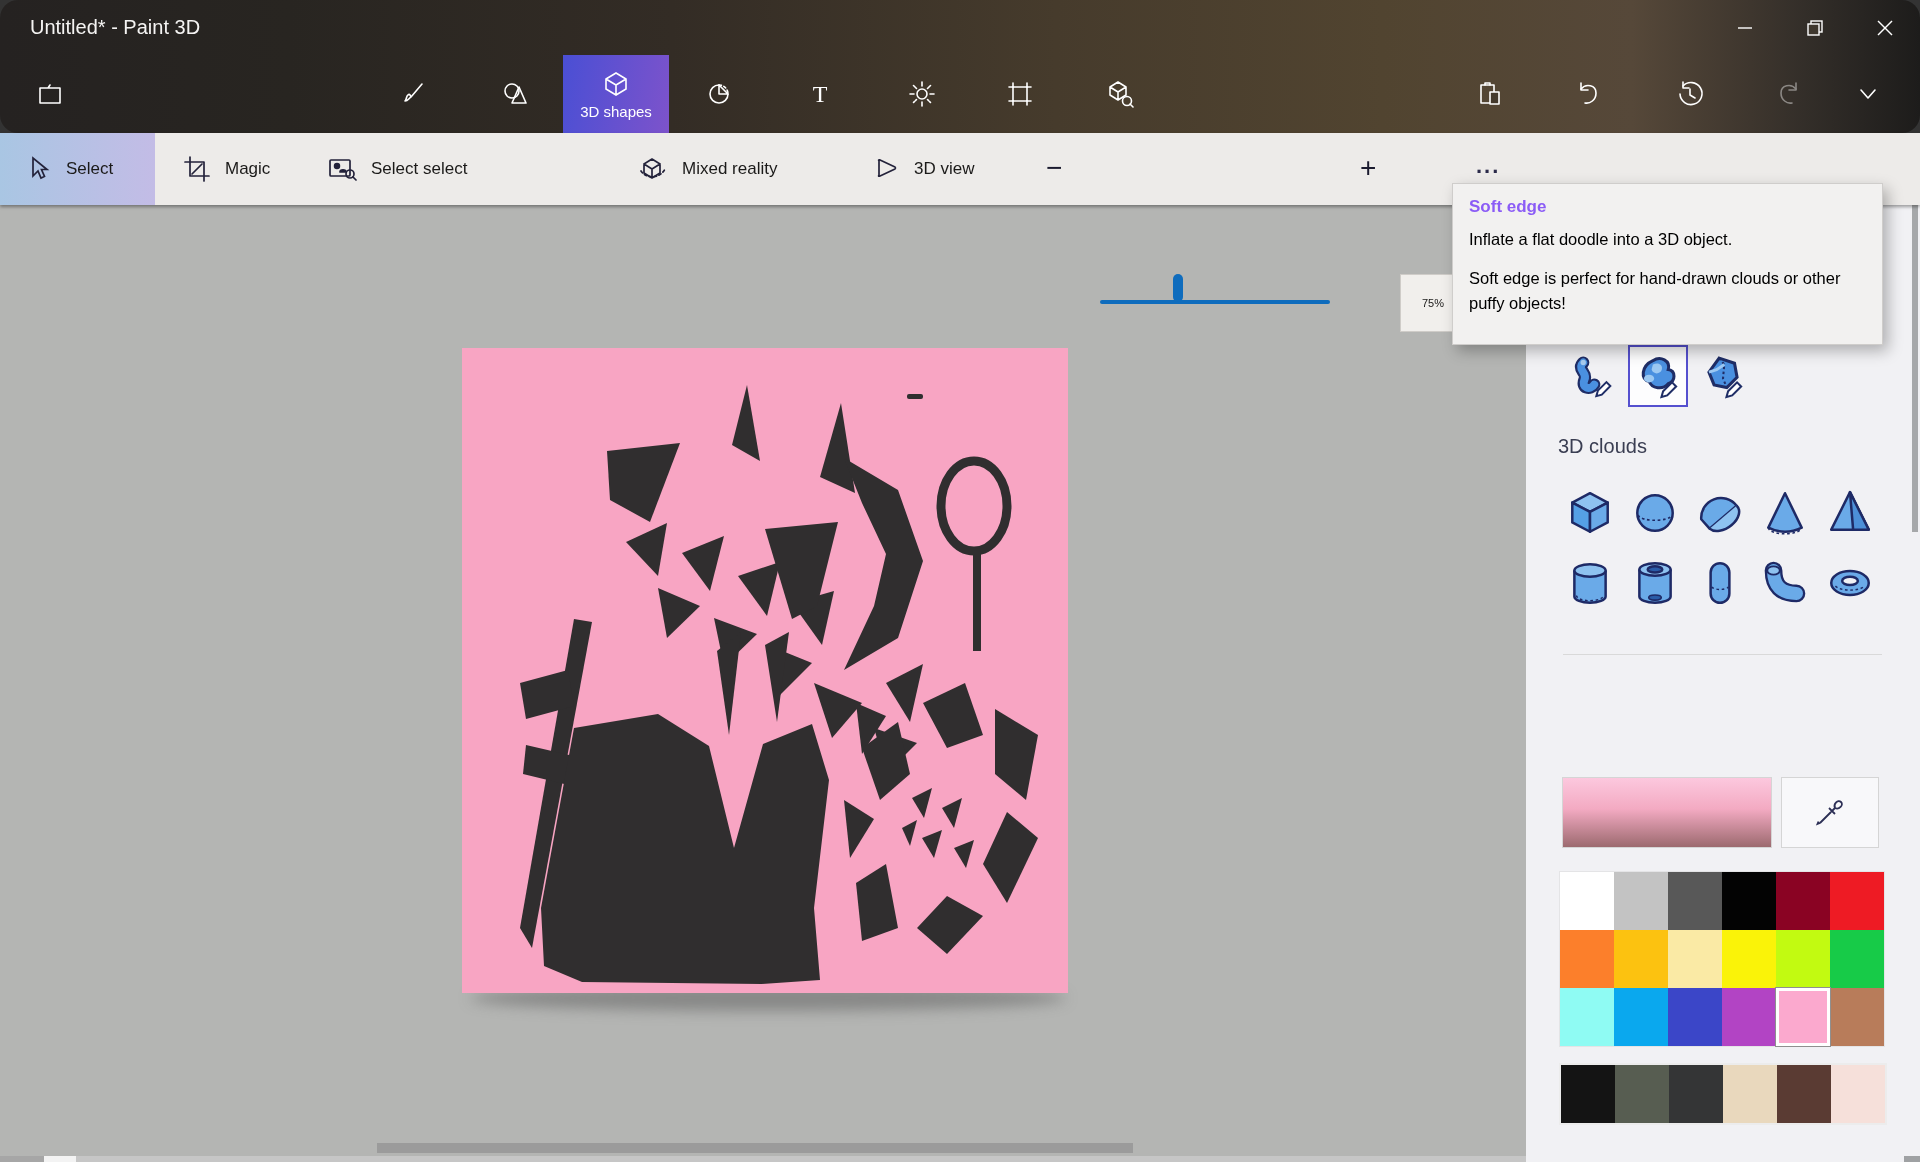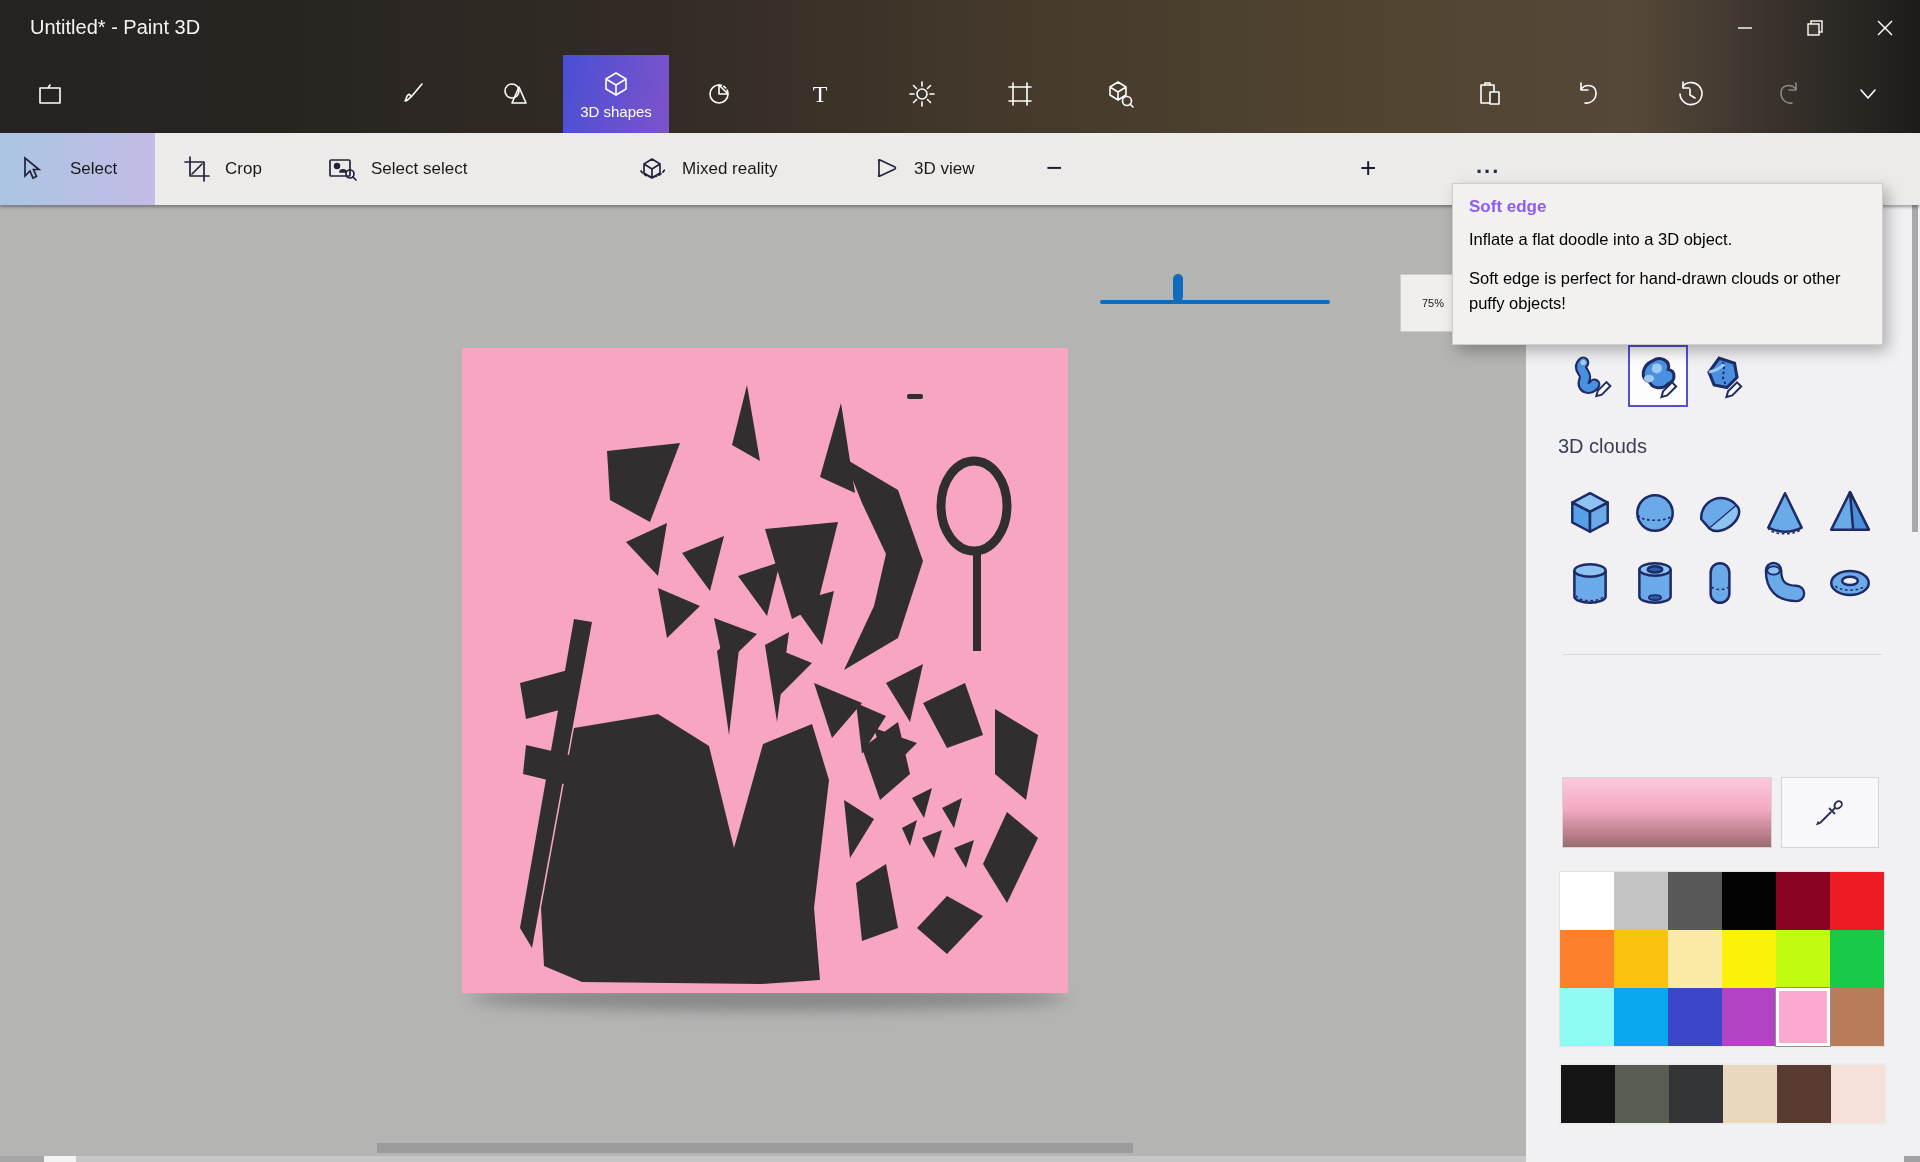--- a/index.html
+++ b/index.html
@@ -2,40 +2,40 @@
 <html><head>
 <meta charset="utf-8">
 <style>
   html,body{margin:0;padding:0;background:#333;}
   #app{position:relative;width:1920px;height:1162px;overflow:hidden;
        font-family:"Liberation Sans",sans-serif;-webkit-font-smoothing:antialiased;}
   .abs{position:absolute;}
 
   
   #chrome{left:0;top:0;width:1920px;height:133px;
-    background:linear-gradient(90deg,#252221 0%,#282521 15%,#332c25 35%,#463b2c 55%,#514430 72%,#564839 85%,#332e29 94%,#1d1c1b 100%);}
+    background:linear-gradient(90deg,#252221 0%,#282521 15%,#332c25 35%,#463b2c 55%,#514430 72%,#564839 85%,#332e29 94%,#1d1c1b 100%);border-radius:18px;}
   #titlebar{left:0;top:0;width:1920px;height:55px;}
   #window-title{left:30px;top:0;height:55px;line-height:55px;color:#f5f4f3;font-size:20px;}
   .winbtn{width:64px;height:55px;top:0;display:flex;align-items:center;justify-content:center;cursor:default;}
   .winbtn svg{stroke:#fff;fill:none;stroke-width:1.4;}
 
   .tbtn{top:55px;height:78px;width:72px;display:flex;flex-direction:column;align-items:center;justify-content:center;}
   .tbtn svg{stroke:#fff;fill:none;stroke-width:1.6;stroke-linecap:round;stroke-linejoin:round;}
   #tab-3d-shapes{left:563px;top:55px;width:106px;height:78px;
     background:linear-gradient(100deg,#4a4fd4,#7d53cb);display:flex;flex-direction:column;
     align-items:center;justify-content:center;gap:4px;}
   #tab-3d-shapes svg{stroke:#fff;fill:none;stroke-width:1.6;}
   #tab-3d-shapes .lbl{color:#fff;font-size:15px;}
   .dim{opacity:.42;}
 
   
   #toolbar2{left:0;top:133px;width:1920px;height:72px;background:#edebe9;
     box-shadow:0 2px 3px rgba(0,0,0,.35);z-index:3;}
   #select-btn{left:0;top:0;width:155px;height:72px;
-    background:linear-gradient(90deg,#a9c6e3,#c3bce6);display:flex;align-items:center;gap:26px;padding-left:18px;box-sizing:border-box;}
+    background:linear-gradient(90deg,#a9c6e3,#c3bce6);display:flex;align-items:center;gap:14px;padding-left:26px;box-sizing:border-box;}
   .t2item{top:0;height:72px;display:flex;align-items:center;gap:14px;}
   .t2item svg,.t2icon{stroke:#23223a;fill:none;stroke-width:1.7;stroke-linecap:round;stroke-linejoin:round;}
   .t2lbl{font-size:17px;color:#1b1a19;}
   #zoom-minus,#zoom-plus{font-size:28px;font-weight:300;color:#1b1b2f;top:0;height:72px;line-height:70px;}
   #zoom-track{left:1100px;top:167px;width:230px;height:4px;background:#0f6cbd;border-radius:2px;}
   #zoom-thumb{left:1173px;top:141px;width:10px;height:28px;background:#0f6cbd;border-radius:5px;}
   #zoom-box{left:1400px;top:141px;width:64px;height:56px;border:1px solid #cfccc8;background:#f1efec;
     display:flex;align-items:center;justify-content:center;font-size:11px;color:#1b1a19;}
   #more-dots{left:1476px;top:0;height:72px;line-height:66px;font-size:22px;letter-spacing:2px;font-weight:700;color:#2b2a4a;}
 
@@ -215,21 +215,21 @@
     <div id="select-btn" class="abs">
       <svg width="26" height="28" style="stroke:#23223a;fill:none;stroke-width:1.7">
           <path d="M7,3 L7,21 L12,16 L15,23 L18.5,21.4 L15.5,14.5 L21,14.5 z"></path>
         </svg>
       <span class="t2lbl">Select</span>
     </div>
     <div class="t2item abs" style="left:183px">
       <svg width="28" height="28">
           <path d="M7,2 L7,21 L26,21 M2,7 L21,7 L21,26 M19,9 L9,19"></path>
         </svg>
-      <span class="t2lbl">Crop</span>
+      <span class="t2lbl">Magic</span>
     </div>
     <div class="t2item abs" style="left:327px">
       <svg width="30" height="28">
           <rect x="3" y="5" width="20" height="16" rx="1"></rect>
           <circle cx="10" cy="11" r="2.4" fill="#23223a"></circle>
           <path d="M13,17 c0,-3 6,-3 6,0 z" fill="#23223a"></path>
           <circle cx="23" cy="19" r="4"></circle>
           <line x1="26" y1="22" x2="29" y2="25"></line>
         </svg>
       <span class="t2lbl">Select select</span>

